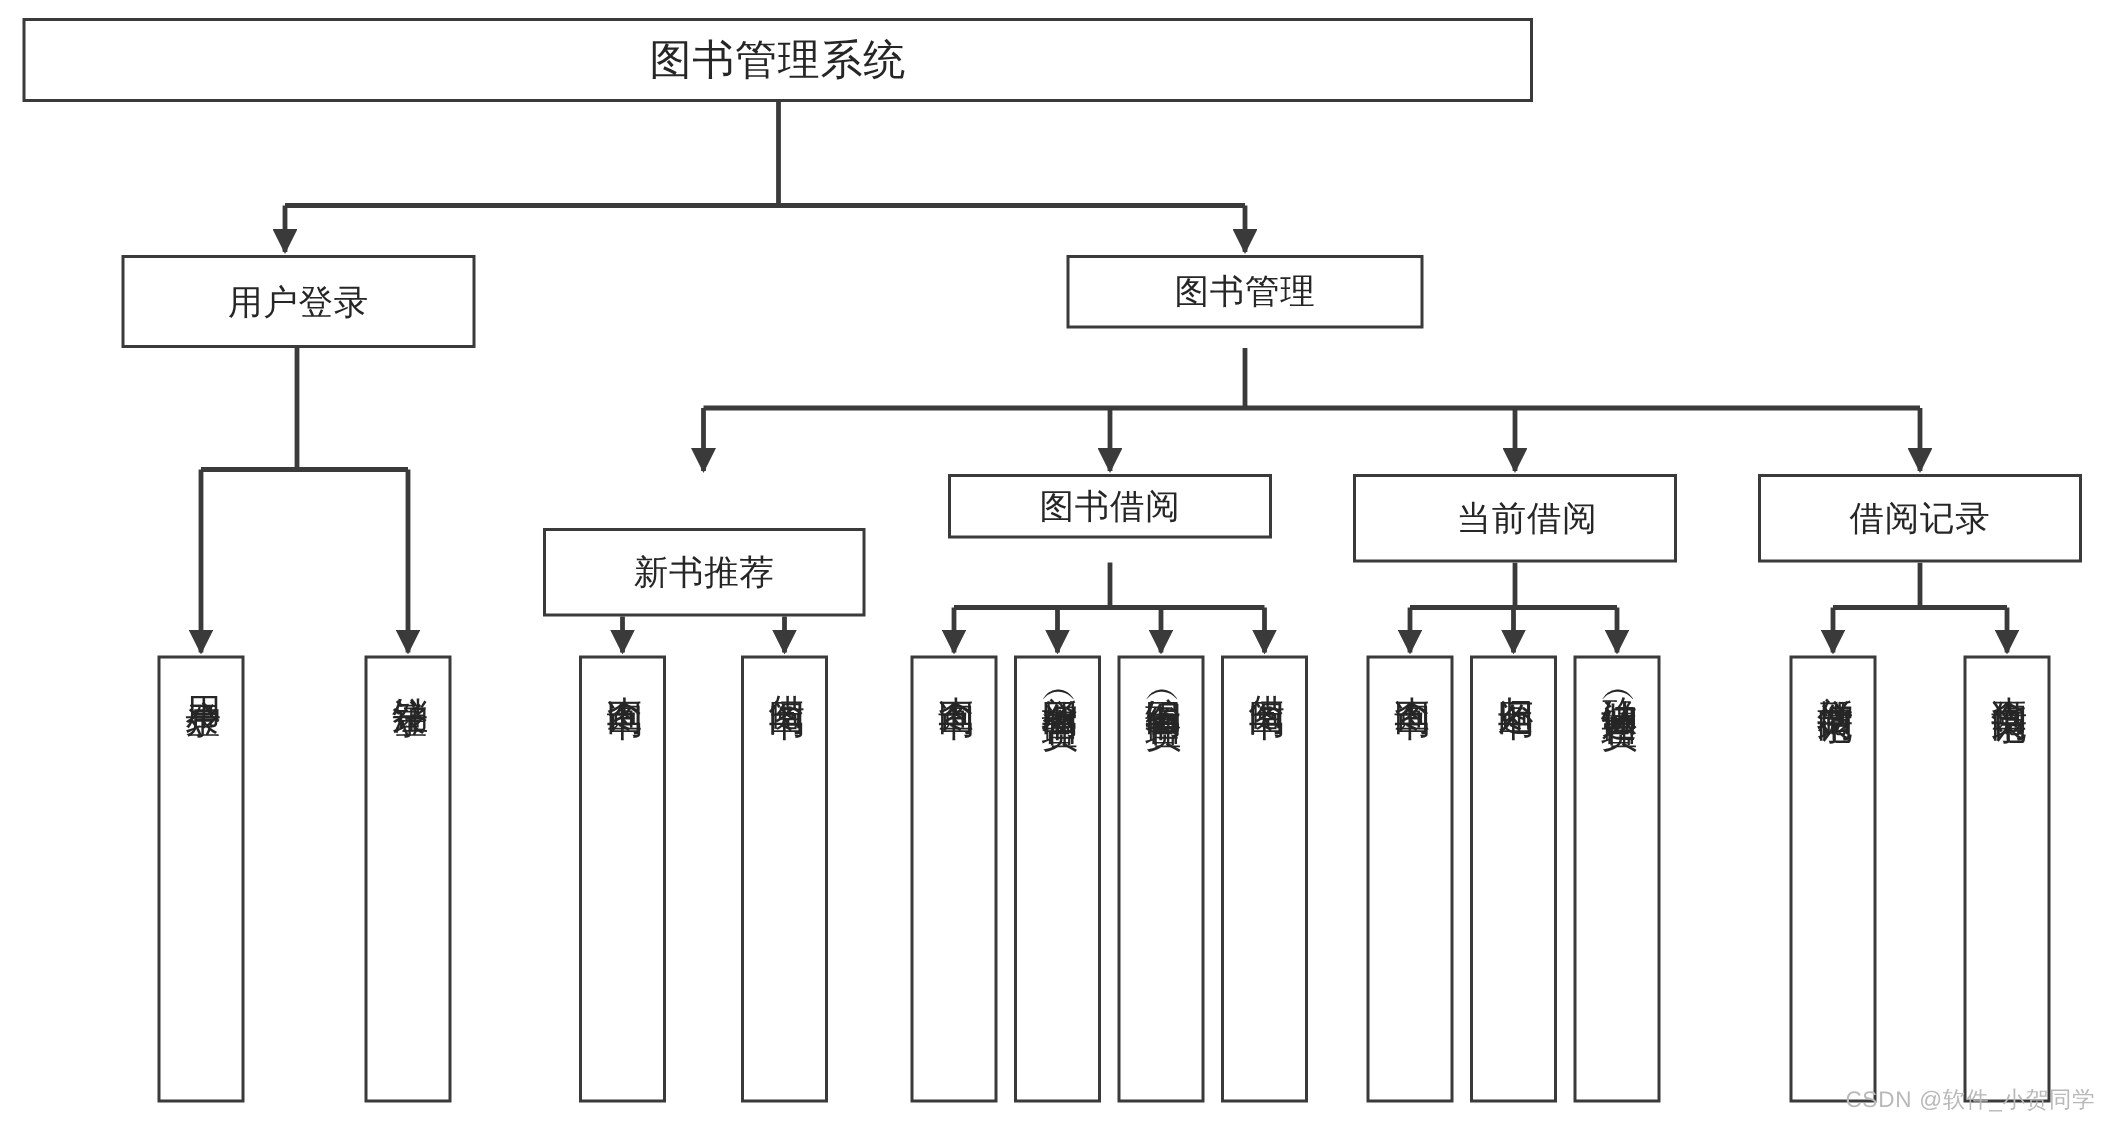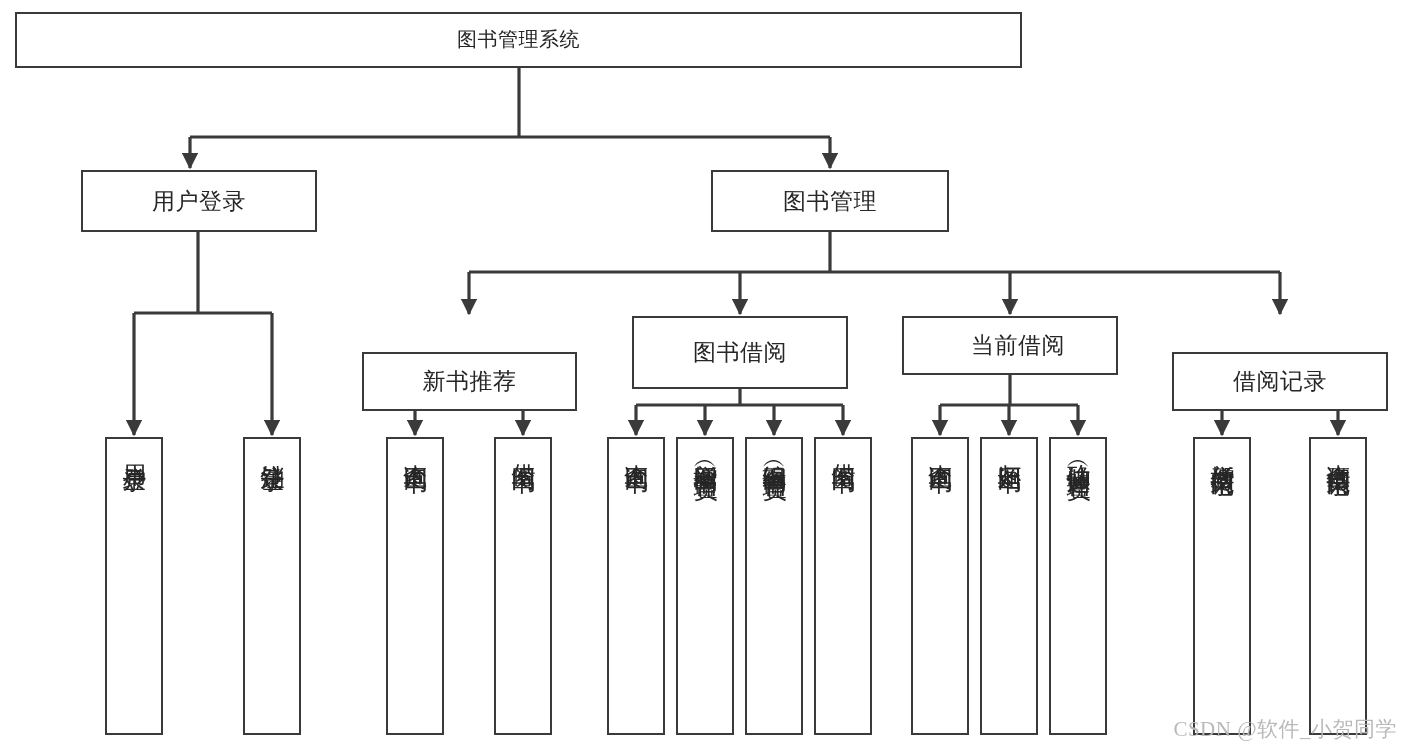--- a/index.html
+++ b/index.html
@@ -40,44 +40,44 @@
     display: block;
     text-align: center;
     line-height: 1.06;
     letter-spacing: 0.5px;
     white-space: nowrap;
   }
   .node.horiz .label {
     font-size: 23px;
   }
   .node.root .label {
-    font-size: 20px;
+    font-size: 28px;
   }
   .node.leaf {
     align-items: flex-start;
     padding-top: 6px;
   }
   .node.leaf .label {
     writing-mode: vertical-rl;
     text-orientation: upright;
     font-size: 24px;
     line-height: 1.12;
     letter-spacing: 2px;
     white-space: normal;
     max-height: 278px;
   }
   #watermark {
     position: absolute;
     right: 8px;
     bottom: 4px;
-    font-size: 21px;
+    font-size: 15px;
     color: #b9b9b9;
     letter-spacing: 0.5px;
     white-space: nowrap;
-    font-family: Liberation Serif, serif;
+    font-family: Liberation Sans, sans-serif;
   }
 </style>
 </head>
 <body>
 
 <div id="diagram-root">
 
   <svg id="edge-layer" viewBox="0 0 1405 747" width="1405" height="747" xmlns="http://www.w3.org/2000/svg">
     <defs>
       <marker id="arrow" viewBox="0 0 10 10" refX="9.2" refY="5" markerWidth="5.2" markerHeight="5.2" orient="auto-start-reverse">
@@ -128,34 +128,34 @@
     </g>
   </svg>
 
   <div class="node root horiz" style="left:15px; top:12px; width:1007px; height:56px;">
     <span class="label">图书管理系统</span>
   </div>
 
   <div class="node horiz" style="left:81px; top:170px; width:236px; height:62px;">
     <span class="label">用户登录</span>
   </div>
-  <div class="node horiz" style="left:711px; top:170px; width:238px; height:62px;">
+  <div class="node horiz" style="left:711px; top:170px; width:238px; height:49px;">
     <span class="label">图书管理</span>
   </div>
 
   <div class="node horiz" style="left:362px; top:316px; width:215px; height:59px;margin-top:36px;">
     <span class="label">新书推荐</span>
   </div>
-  <div class="node horiz" style="left:632px; top:316px; width:216px; height:73px;">
+  <div class="node horiz" style="left:632px; top:316px; width:216px; height:43px;">
     <span class="label">图书借阅</span>
   </div>
   <div class="node horiz" style="left:902px; top:316px; width:216px; height:59px;padding-left:16px;">
     <span class="label">当前借阅</span>
   </div>
-  <div class="node horiz" style="left:1172px; top:316px; width:216px; height:59px;margin-top:36px;">
+  <div class="node horiz" style="left:1172px; top:316px; width:216px; height:59px;">
     <span class="label">借阅记录</span>
   </div>
 
   <div class="node leaf" style="left:105px; top:437px; width:58px; height:298px;">
     <span class="label">用户登录</span>
   </div>
   <div class="node leaf" style="left:243px; top:437px; width:58px; height:298px;">
     <span class="label">注销登录</span>
   </div>
 

